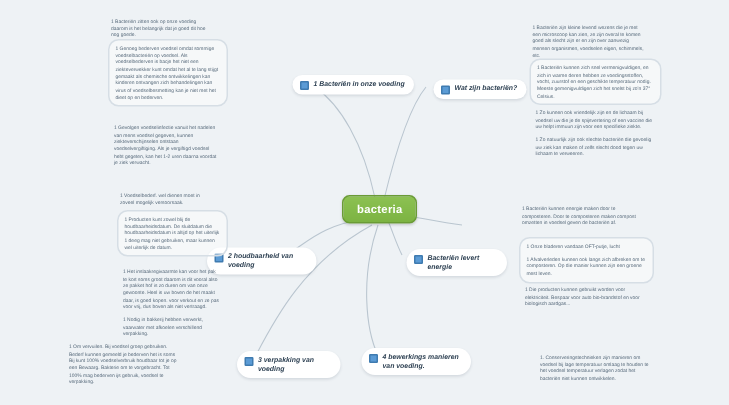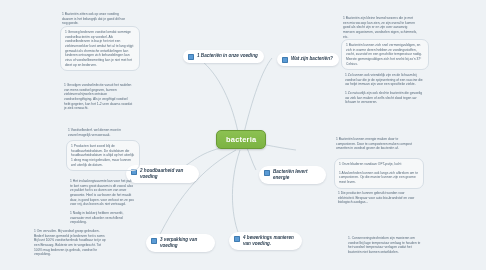--- a/index.html
+++ b/index.html
@@ -2,21 +2,21 @@
 <html><head>
 <meta charset="utf-8">
 <style>
   html,body{margin:0;padding:0;}
   body{
     width:486px;height:270px;overflow:hidden;
     background:#eef2f5;
     font-family:"Liberation Sans", sans-serif;
     position:relative;
   }
-  #canvas{position:absolute;inset:0;}
+  #canvas{position:absolute;inset:0;margin-left:12px;}
   svg.links{position:absolute;left:0;top:0;width:486px;height:270px;pointer-events:none;}
 
   .center-node{
     position:absolute;
     background:linear-gradient(180deg,#8cc152 0%,#7cb342 100%);
     border:1px solid #6a9b36;
     border-radius:5px;
     color:#ffffff;
     font-weight:bold;
     font-size:7.5px;

